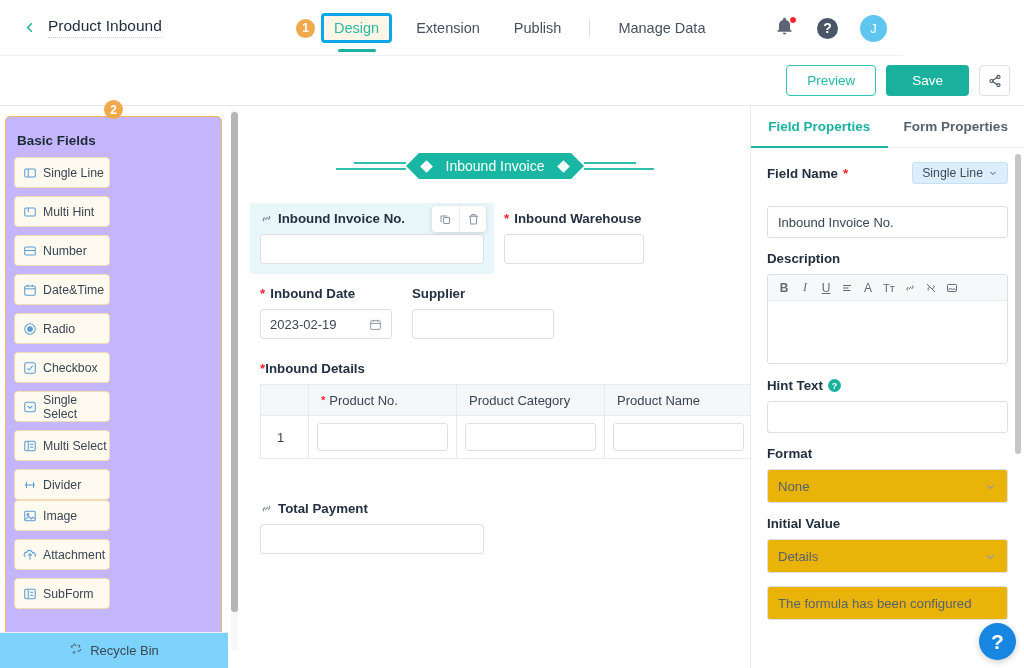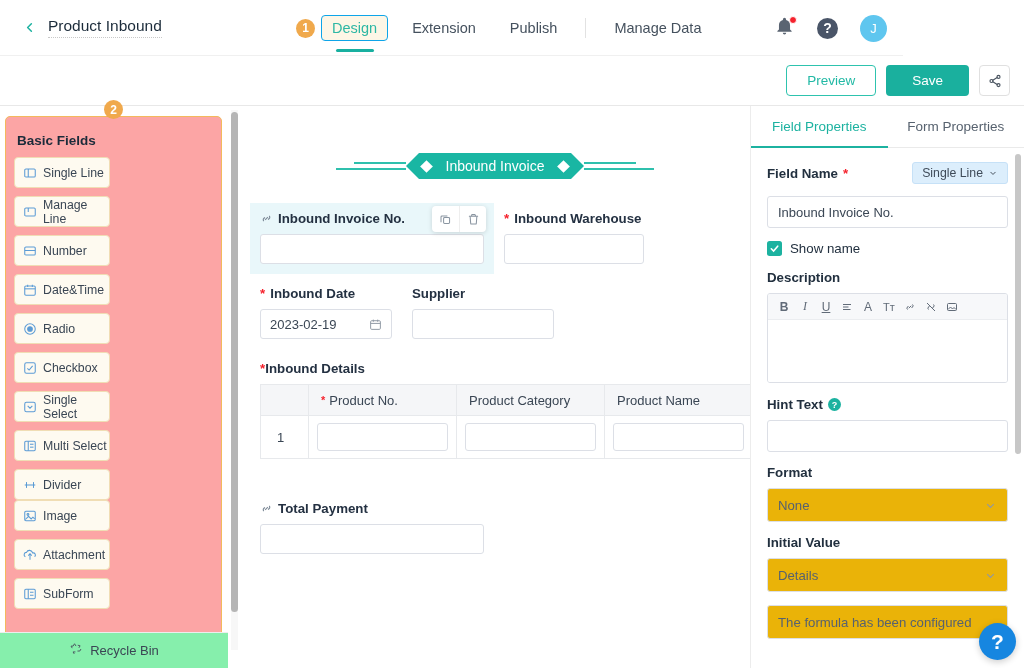--- a/index.html
+++ b/index.html
@@ -36,21 +36,21 @@
     width: 19px; height: 19px; border-radius: 50%;
     background: #f0a94c; color: #fff; font-size: 12px;
     display: flex; align-items: center; justify-content: center;
     font-weight: 600; flex: none;
   }
   .tab {
     font-size: 14.5px; color: #45515e; padding: 4px 10px;
     cursor: pointer; position: relative; white-space: nowrap;
   }
   .tab.highlight-box {
-    border: 1px solid #0ea5e9; background: #fdf6e6; border-radius: 4px;
+    border: 3px solid #0ea5e9; background: #fdf6e6; border-radius: 4px;
     color: #2eb7a4; margin-left: 6px; padding: 4px 10px;
   }
   .tab-underline {
     position: absolute; left: 50%; transform: translateX(-50%);
     bottom: -12px; width: 38px; height: 3px; background: #18b0a0; border-radius: 2px;
   }
   .tab.plain { margin-left: 14px; }
   .nav-divider { width: 1px; height: 20px; background: #e2e2e2; margin: 0 18px; }
 
   .topbar-right {
@@ -97,21 +97,21 @@
     align-items: center; justify-content: center;
   }
 
   
   .sidebar {
     position: absolute; left: 0; top: 106px; width: 228px; height: 562px;
     background: #fff;
   }
   .sidebar-panel {
     position: absolute; left: 5px; top: 10px; width: 217px; height: 521px;
-    background: #fca5a5; border: 1px solid #f3b95c; border-radius: 5px;
+    background: #c4b5fd; border: 1px solid #f3b95c; border-radius: 5px;
     padding: 10px 8px 8px 8px; overflow: hidden;
   }
   .sidebar-badge {
     position: absolute; left: 104px; top: -6px; z-index: 5;
   }
   .group-title {
     font-size: 13.5px; font-weight: 700; color: #1b2b3a;
     margin: 6px 0 9px 3px;
   }
   .field-grid { display: flex; flex-wrap: wrap; gap: 8px 8px; }
@@ -126,21 +126,21 @@
   .sidebar-scroll {
     position: absolute; left: 231px; top: 110px;
     width: 7px; height: 540px; background: #f7f7f7;
   }
   .sidebar-scroll .thumb {
     position: absolute; left: 0; top: 2px; width: 7px; height: 500px;
     background: #b5b5b5; border-radius: 4px;
   }
   .recycle-bar {
     position: absolute; left: 0; bottom: 0; width: 228px; height: 36px;
-    background: #86efac; border-top: 1px solid #eee;
+    background: #7dd3fc; border-top: 1px solid #eee;
     display: flex; align-items: center; justify-content: center;
     gap: 7px; font-size: 13px; color: #3b4654; cursor: pointer;
   }
 
   
   .canvas {
     position: absolute; left: 240px; top: 106px; width: 510px; height: 562px;
     background: #fff; overflow: hidden; padding: 45px 10px 0 10px;
   }
   .section-divider {
@@ -213,33 +213,33 @@
   .total-fld { margin-top: 42px; padding-left: 10px; }
 
   
   .rightpanel {
     position: absolute; left: 750px; top: 106px; width: 274px; height: 562px;
     background: #fff; border-left: 1px solid #ececec;
   }
   .rp-tabs { display: flex; height: 42px; border-bottom: 1px solid #eaeaea; }
   .rp-tab {
     flex: 1; display: flex; align-items: center; justify-content: center;
-    font-size: 13.5px; color: #57626f; cursor: pointer; position: relative;
+    font-size: 13.5px; color: #57626f; cursor: pointer; position: relative; font-weight: bold;
   }
   .rp-tab.active { color: #1cb2a0; }
   .rp-tab.active::after {
     content: ""; position: absolute; left: 0; bottom: -1px;
     width: 100%; height: 2.5px; background: #1cb2a0;
   }
   .rp-body { padding: 14px 16px 0 16px; height: 520px; overflow: hidden; }
   .prop-label {
     font-size: 13.3px; font-weight: 700; color: #22303f;
     display: flex; align-items: center; gap: 5px; margin-bottom: 8px;
   }
-  .prop-row { display: flex; align-items: center; justify-content: space-between; margin-bottom: 12px; }
+  .prop-row { display: flex; align-items: center; justify-content: space-between; margin-bottom: 22px; }
   .type-pill {
     background: #dceefc; border: 1px solid #c6e1f7; border-radius: 3px;
     font-size: 12.3px; color: #3f4b59; padding: 3px 9px;
     display: flex; align-items: center; gap: 5px; cursor: pointer;
   }
   .txt-inp {
     height: 32px; border: 1px solid #dcdfe6; border-radius: 3px;
     display: flex; align-items: center; padding: 0 10px;
     font-size: 13px; color: #3a4654; background: #fff; margin-bottom: 13px;
   }
@@ -356,21 +356,21 @@
             </span>
           <span>Single Line</span>
         </div>
         <div class="field-chip">
           <span class="ic">
               <svg width="14" height="14" viewBox="0 0 24 24" fill="none" stroke="#5b9bd5" stroke-width="1.8">
                 <rect x="3" y="5" width="18" height="14" rx="2"></rect>
                 <line x1="9" y1="5" x2="9" y2="12"></line>
               </svg>
             </span>
-          <span>Manage Line</span>
+          <span>Multi Hint</span>
         </div>
         <div class="field-chip">
           <span class="ic">
               <svg width="14" height="14" viewBox="0 0 24 24" fill="none" stroke="#5b9bd5" stroke-width="1.8">
                 <rect x="3" y="5" width="18" height="14" rx="2"></rect>
                 <line x1="3" y1="11" x2="21" y2="11"></line>
               </svg>
             </span>
           <span>Number</span>
         </div>
@@ -622,28 +622,20 @@
         </div>
         <div class="type-pill">
           <span>Single Line</span>
           <svg width="10" height="10" viewBox="0 0 24 24" fill="none" stroke="#4a5460" stroke-width="2.4">
               <polyline points="6 9.5 12 15.5 18 9.5"></polyline>
             </svg>
         </div>
       </div>
       <div class="txt-inp">Inbound Invoice No.</div>
 
-      <div class="chk-row">
-        <span class="chk">
-          <svg width="11" height="11" viewBox="0 0 24 24" fill="none" stroke="#fff" stroke-width="3.5" stroke-linecap="round">
-              <polyline points="5 12.5 10 17.5 19 7"></polyline>
-            </svg>
-        </span>
-        <span class="chk-lbl">Show name</span>
-      </div>
 
       <div class="prop-label">Description</div>
       <div class="rte">
         <div class="rte-tools">
           <span style="font-weight:700">B</span>
           <span style="font-style:italic;font-family:'Liberation Serif',serif">I</span>
           <span style="text-decoration:underline">U</span>
           <span>
               <svg width="12" height="12" viewBox="0 0 24 24" stroke="#616b78" stroke-width="2" fill="none">
                 <line x1="4" y1="7" x2="20" y2="7"></line>

